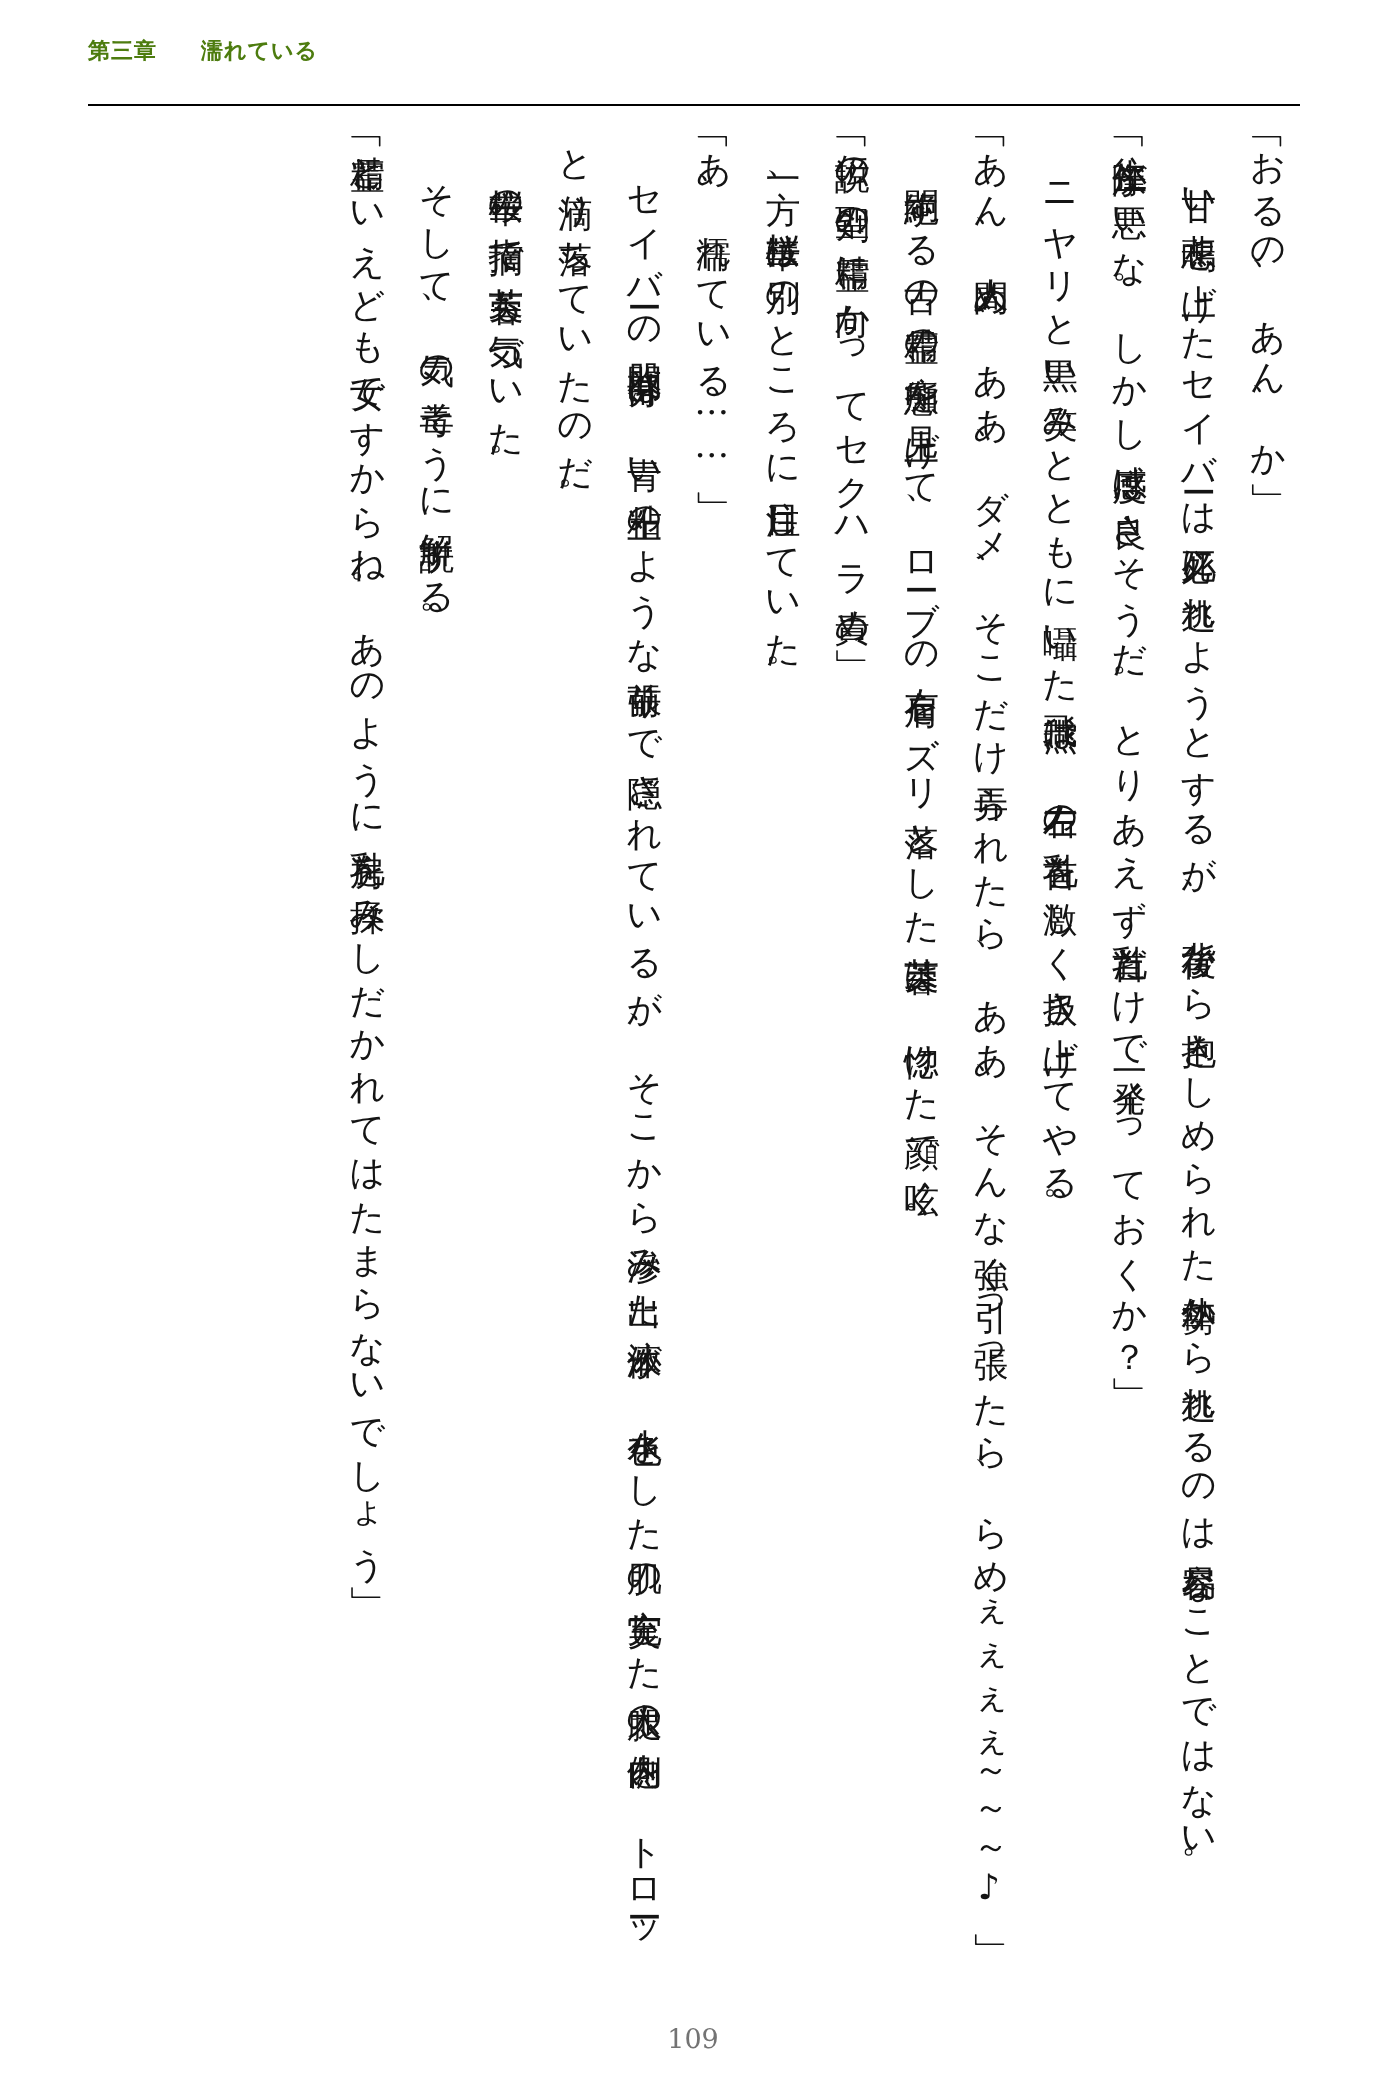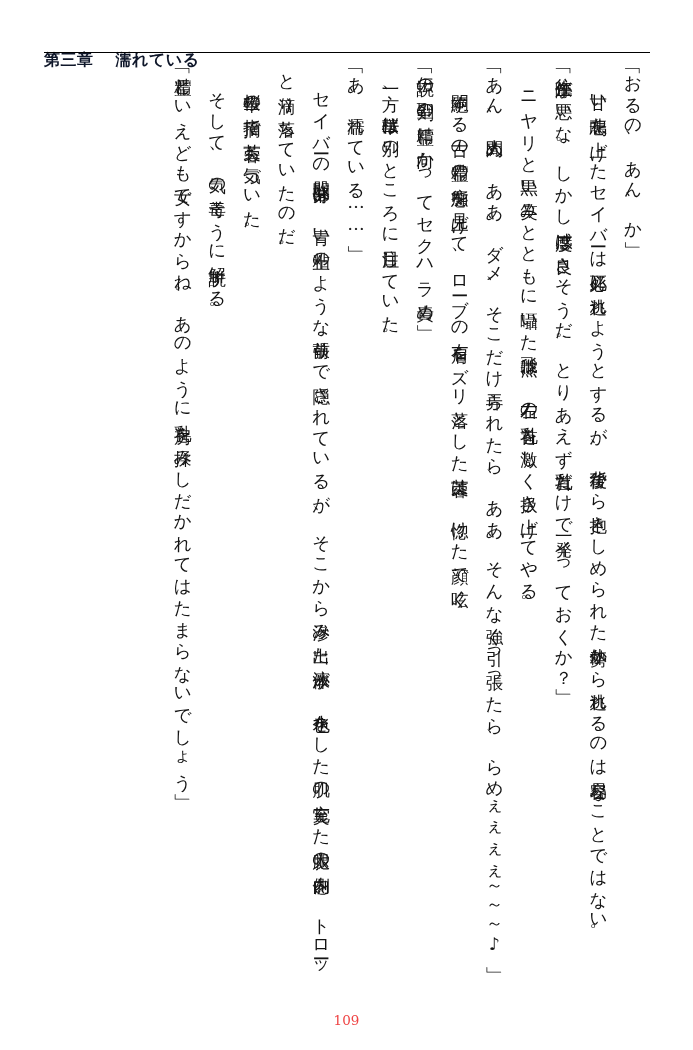--- a/index.html
+++ b/index.html
@@ -23,25 +23,24 @@
   .page-header {
     position: absolute;
     left: 44px;
     top: 18px;
     width: 606px;
     height: 32px;
   }
   .chapter-line {
     display: flex;
     align-items: baseline;
-    font-size: 16px;
+    font-size: 11px;
     letter-spacing: 0.5px;
     font-weight: 700;
-    color: #0f172a;
-    margin-top: 32px;
+    color: #4d7c0f;
   }
   .chapter-no {
     margin-right: 22px;
   }
   .chapter-title {
     font-weight: 700;
   }
   .header-rule {
     position: absolute;
     left: 44px;
@@ -80,21 +79,21 @@
   .vtext p.ind {
     text-indent: 1em;
   }
   .page-number {
     position: absolute;
     left: 0;
     right: 0;
     bottom: 22px;
     text-align: center;
     font-size: 13.5px;
-    color: #ef4444;
+    color: #737373;
     font-family: "DejaVu Serif", "Liberation Serif", serif;
   }
 </style>
 </head>
 <body>
 
 <div class="page">
 
   <div class="page-header">
     <div class="chapter-line">

